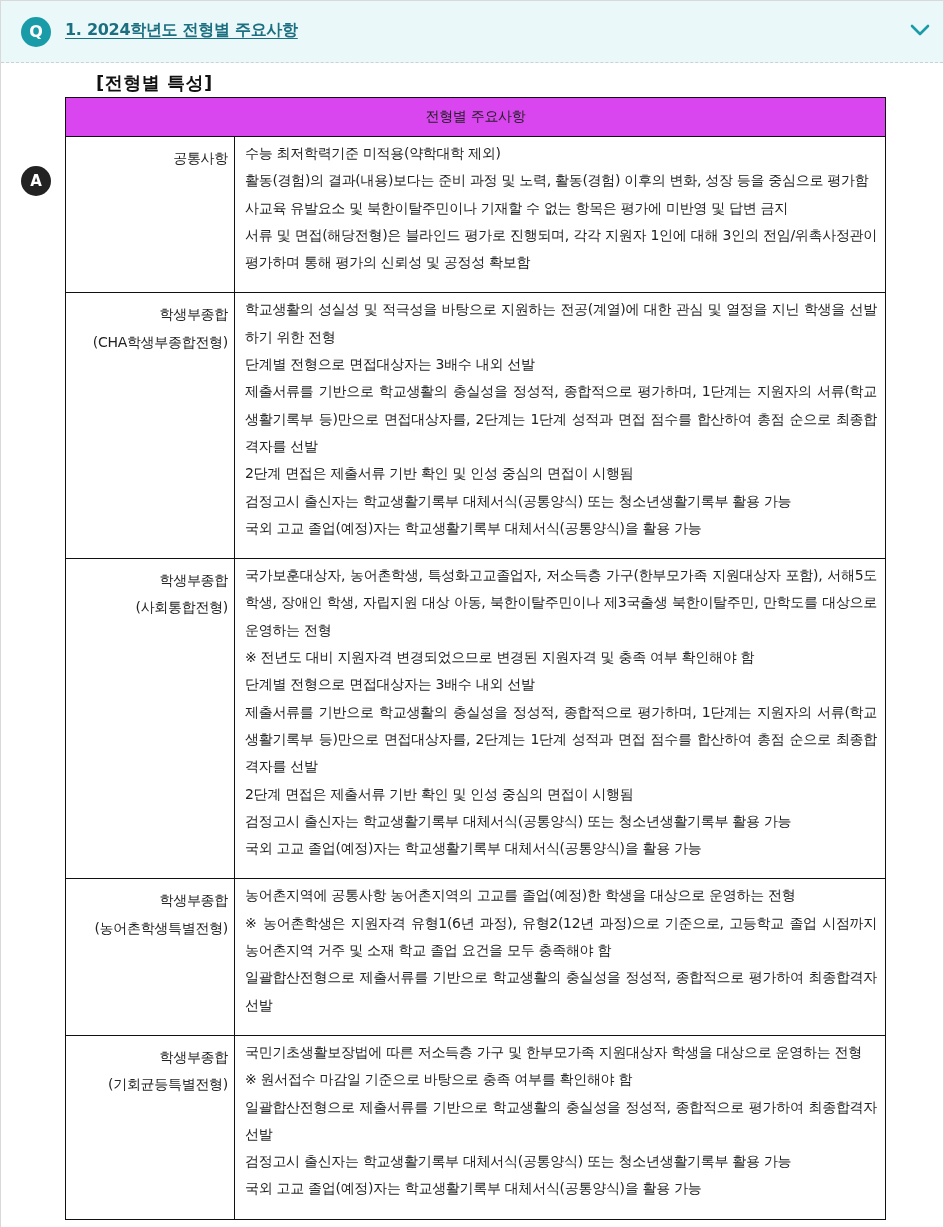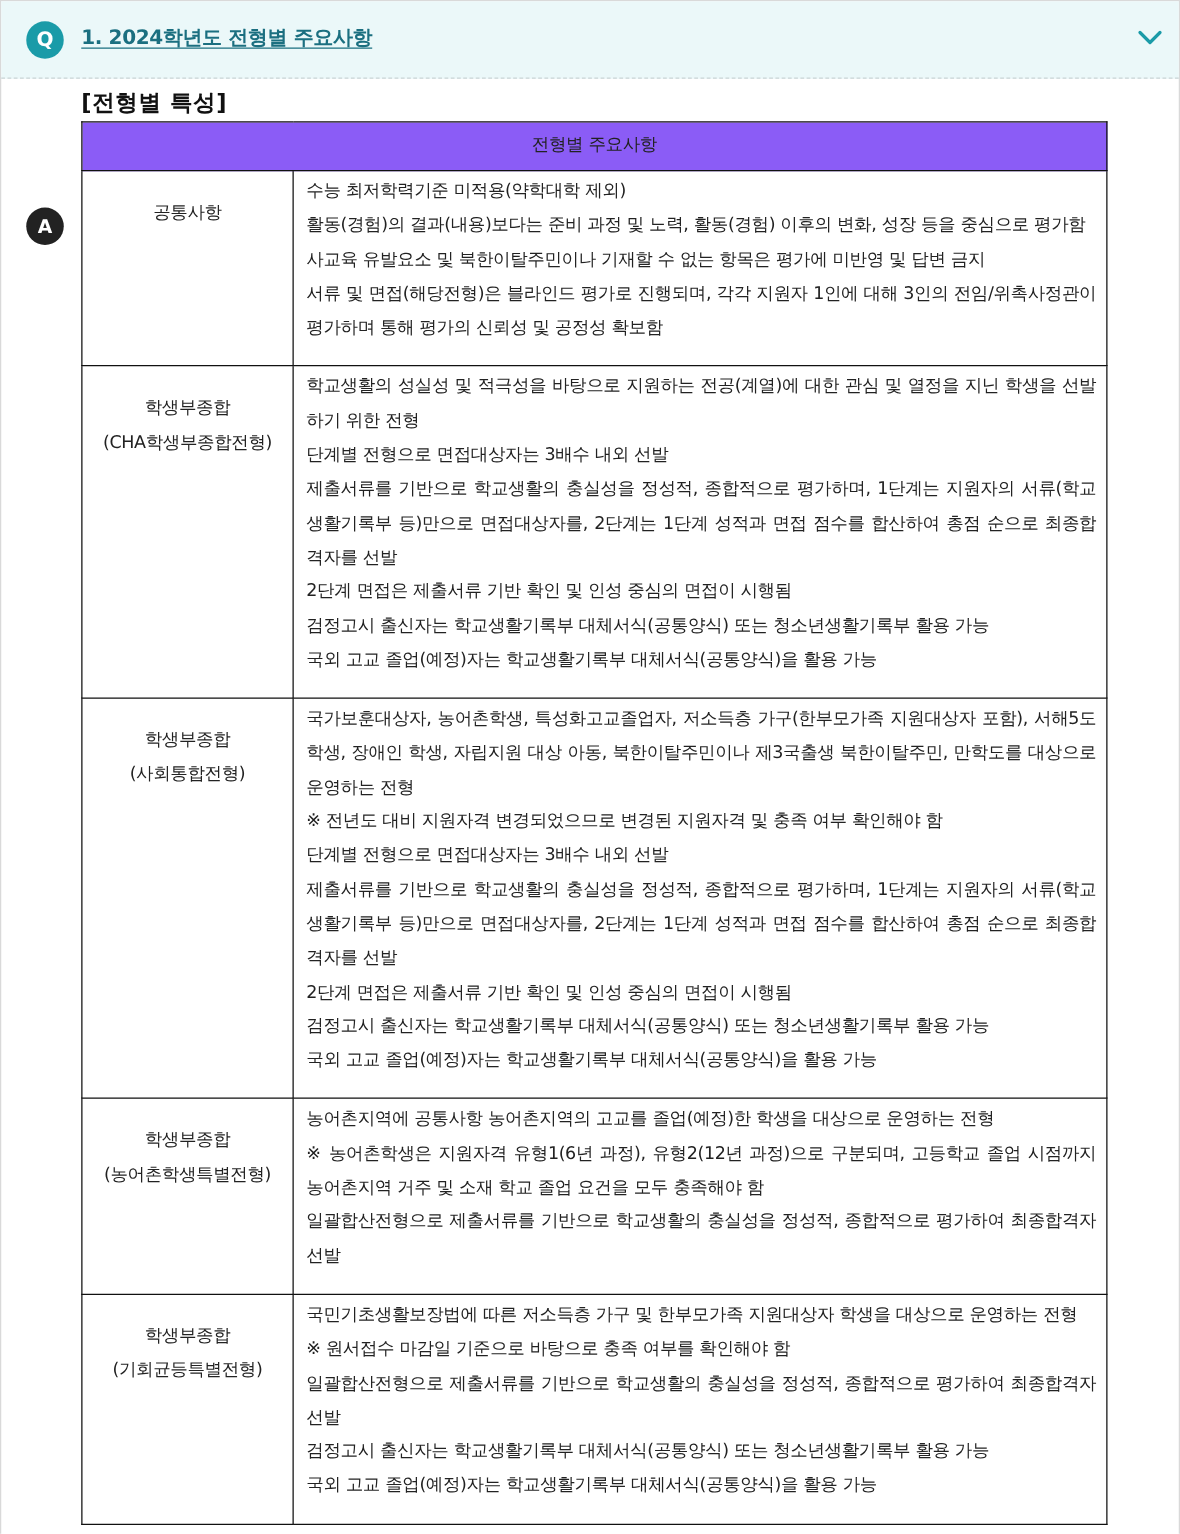--- a/index.html
+++ b/index.html
@@ -70,46 +70,47 @@
       line-height: 30px;
       text-align: center;
     }
     .section-title {
       font-size: 18px;
       font-weight: bold;
       color: #111;
       line-height: 24px;
       height: 26px;
       letter-spacing: 0.5px;
+      margin-left: 31px;
     }
     table.info {
       border-collapse: collapse;
       width: 821px;
       font-size: 14px;
       line-height: 27.3px;
       color: #222;
       letter-spacing: -0.3px;
     }
     table.info th {
-      background: #8b5cf6;
+      background: #d946ef;
       border: 1px solid #111;
       font-weight: normal;
       height: 38px;
       padding: 0;
       font-size: 14px;
     }
     table.info td {
       border: 1px solid #111;
       vertical-align: top;
       padding: 3px 8px 16px 10px;
     }
     table.info td.cat {
       width: 156px;
-      text-align: center;
-      padding: 20px 6px;
+      text-align: right;
+      padding: 8px 6px;
     }
     table.info td.desc {
       text-align: justify;
     }
     .line { display: block; }
   </style>
 </head>
 <body>
 
 <div class="faq-q">
@@ -170,21 +171,21 @@
             <span class="line">국외 고교 졸업(예정)자는 학교생활기록부 대체서식(공통양식)을 활용 가능</span>
           </td>
         </tr>
         <tr>
           <td class="cat">
             <span class="line">학생부종합</span>
             <span class="line">(농어촌학생특별전형)</span>
           </td>
           <td class="desc">
             <span class="line">농어촌지역에 공통사항 농어촌지역의 고교를 졸업(예정)한 학생을 대상으로 운영하는 전형</span>
-            <span class="line">※ 농어촌학생은 지원자격 유형1(6년 과정), 유형2(12년 과정)으로 구분되며, 고등학교 졸업 시점까지 농어촌지역 거주 및 소재 학교 졸업 요건을 모두 충족해야 함</span>
+            <span class="line">※ 농어촌학생은 지원자격 유형1(6년 과정), 유형2(12년 과정)으로 기준으로, 고등학교 졸업 시점까지 농어촌지역 거주 및 소재 학교 졸업 요건을 모두 충족해야 함</span>
             <span class="line">일괄합산전형으로 제출서류를 기반으로 학교생활의 충실성을 정성적, 종합적으로 평가하여 최종합격자 선발</span>
           </td>
         </tr>
         <tr>
           <td class="cat">
             <span class="line">학생부종합</span>
             <span class="line">(기회균등특별전형)</span>
           </td>
           <td class="desc">
             <span class="line">국민기초생활보장법에 따른 저소득층 가구 및 한부모가족 지원대상자 학생을 대상으로 운영하는 전형</span>

